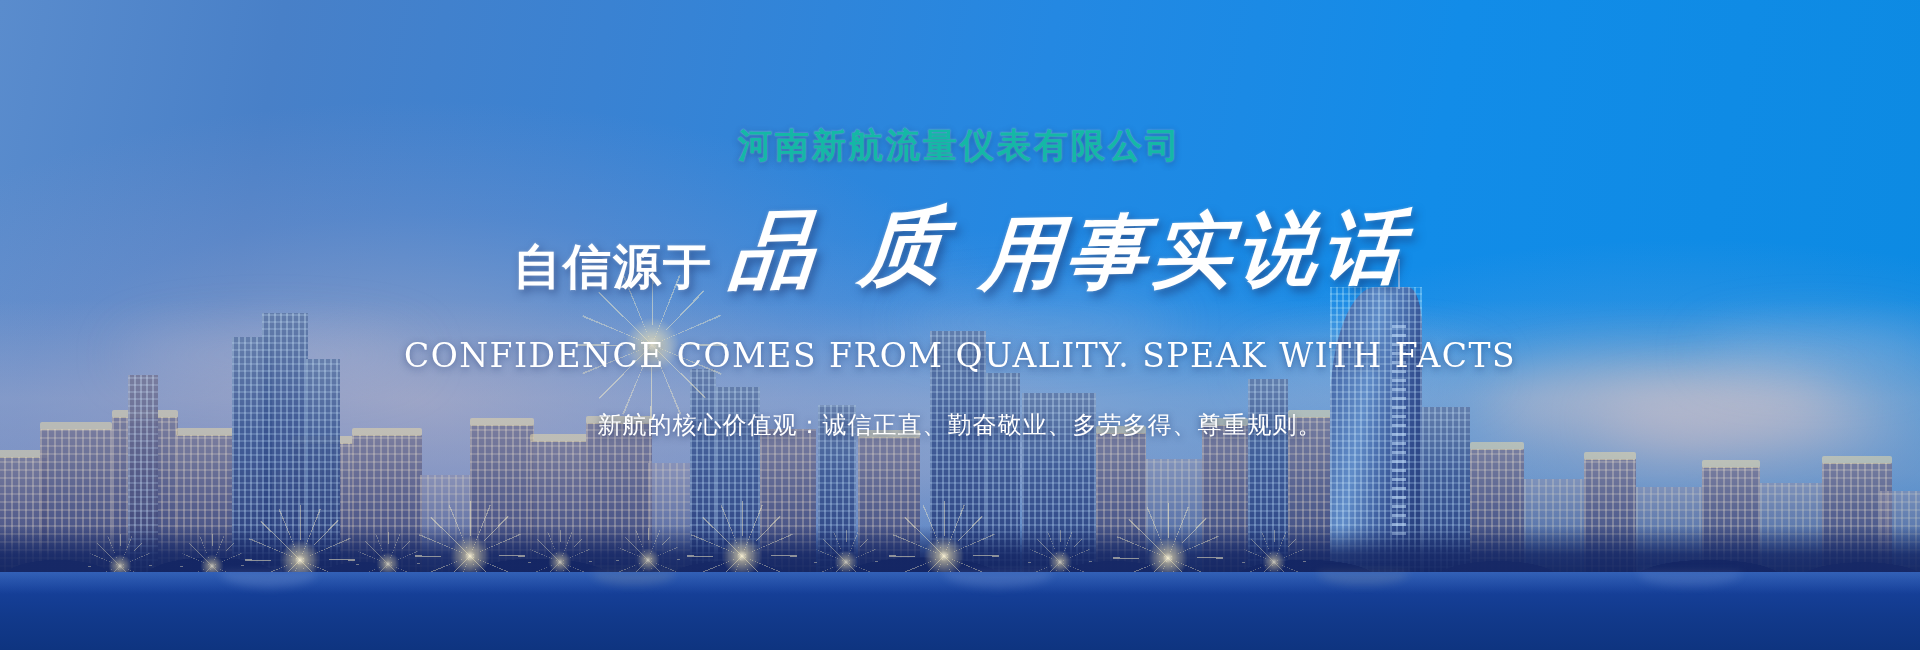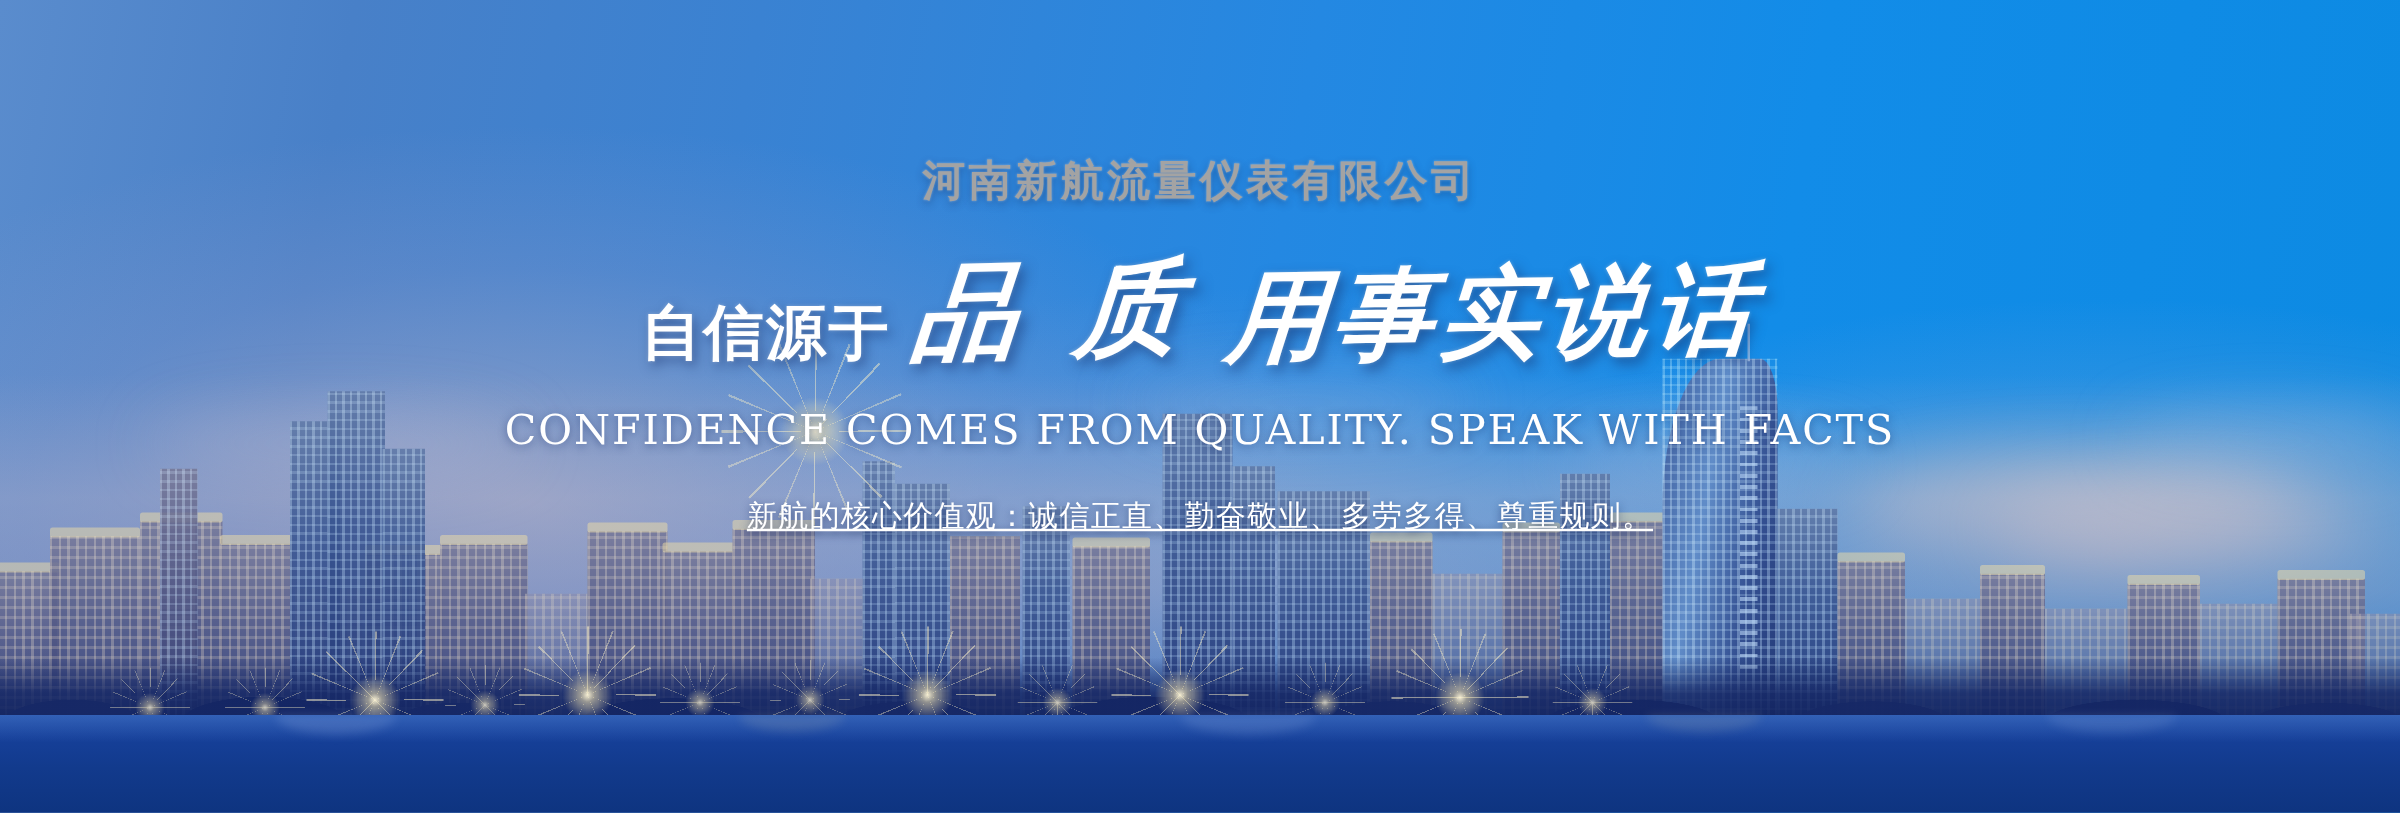--- a/index.html
+++ b/index.html
@@ -155,21 +155,21 @@
   }
 
   
   .content{
     position:absolute; inset:0; display:flex; flex-direction:column; align-items:center;
     text-align:center;
   }
   .company-name{
     margin-top:128px;
     font-family:"DejaVu Sans","Liberation Sans",sans-serif;
-    font-size:34px; font-weight:bold; color:#a3a3a3; letter-spacing:3px;
+    font-size:34px; font-weight:bold; color:#14b8a6; letter-spacing:3px;
     text-shadow:0 2px 7px rgba(18,42,96,.45), 0 0 2px rgba(255,255,255,.5);
     line-height:1;
   }
   .headline{
     margin-top:44px;
     display:flex; align-items:flex-end; justify-content:center; gap:0;
     line-height:1;
   }
   .hl-part{
     font-family:"DejaVu Sans","Liberation Sans",sans-serif;
@@ -186,33 +186,32 @@
     text-shadow:4px 5px 10px rgba(22,44,102,.55), 0 0 3px rgba(255,255,255,.4);
   }
   .hl-part.brush2{
     font-family:"DejaVu Serif","Liberation Serif",serif;
     font-size:80px; font-style:italic; font-weight:bold;
     letter-spacing:5px; margin-left:16px;
     transform:skewX(-5deg) rotate(-1deg);
     text-shadow:4px 5px 10px rgba(22,44,102,.55), 0 0 3px rgba(255,255,255,.4);
   }
   .subtitle-en{
-    margin-top:34px;
+    margin-top:46px;
     font-family:"DejaVu Serif","Liberation Serif",serif;
     font-size:33px; color:#ffffff; letter-spacing:1.5px; font-weight:400;
     text-shadow:0 2px 7px rgba(22,44,102,.5);
     white-space:nowrap;
   }
   .tagline-cn{
     margin-top:34px;
     font-family:"DejaVu Sans","Liberation Sans",sans-serif;
     font-size:24px; color:#ffffff; letter-spacing:1px;
     text-shadow:0 2px 7px rgba(18,38,92,.65);
     white-space:nowrap;
-    text-decoration:underline;
   }
 </style>
 </head>
 <body>
 
 <div id="banner">
 
   <div class="sky"></div>
   <div class="sky-warm"></div>
 

